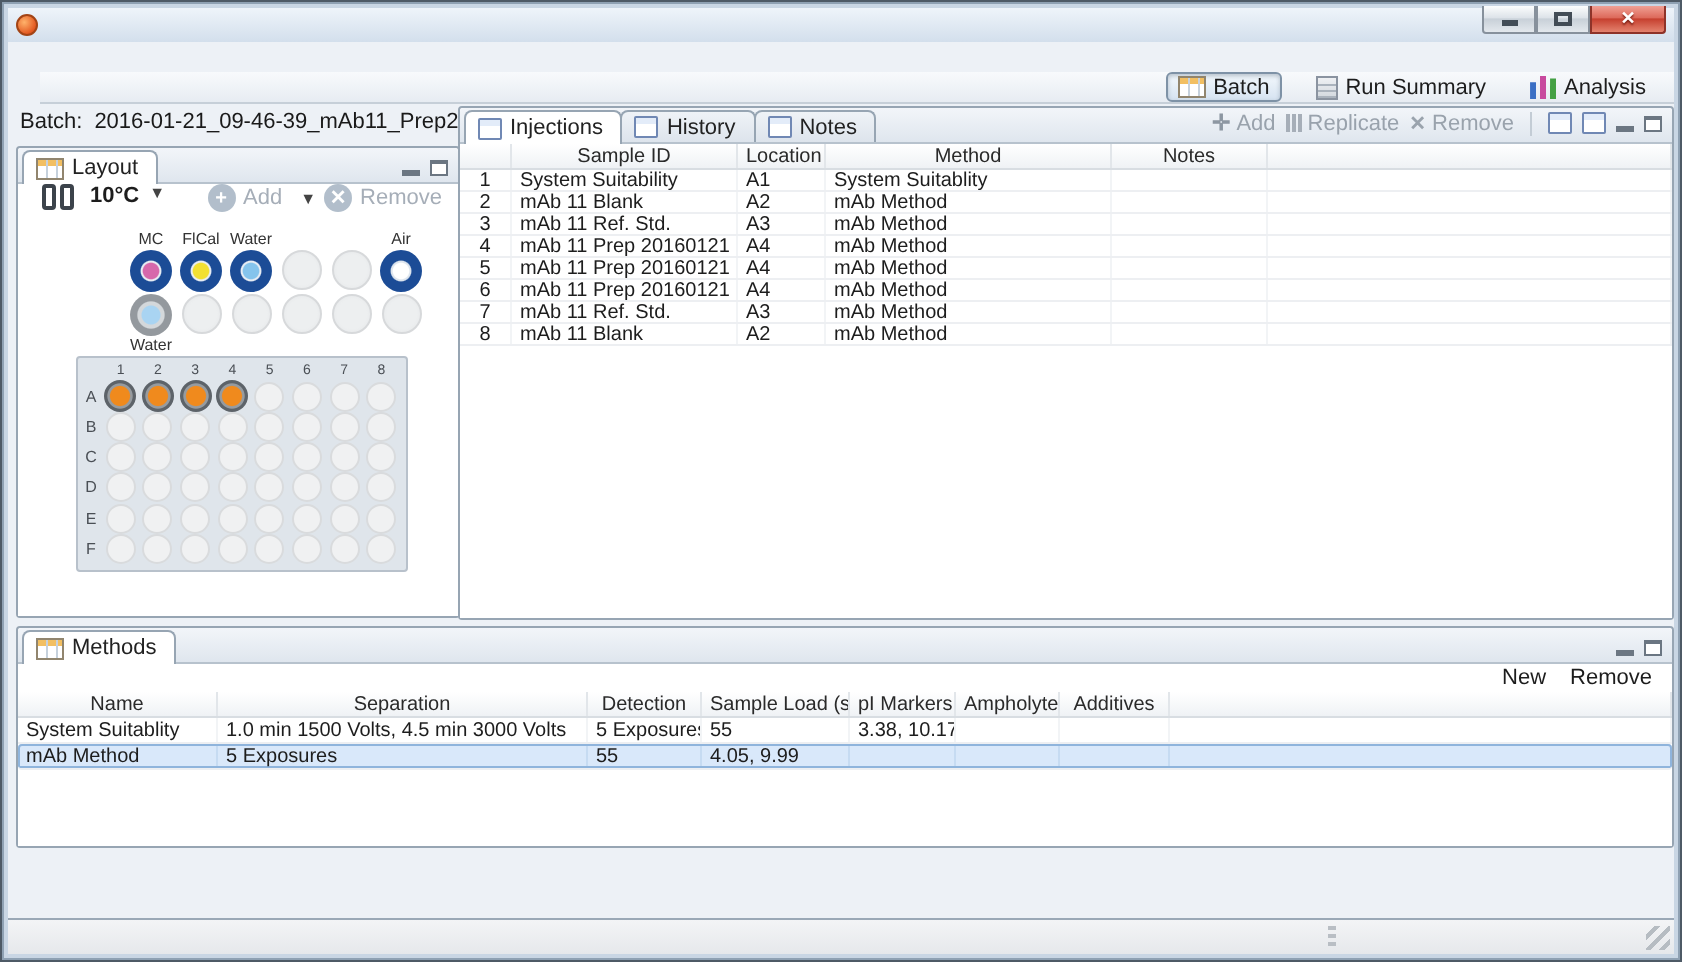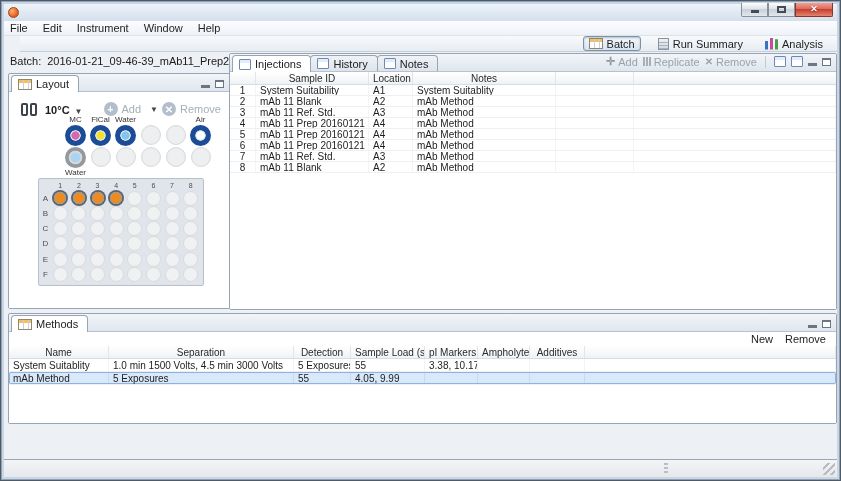--- a/index.html
+++ b/index.html
@@ -52,21 +52,21 @@
   .tab{display:flex;align-items:center;gap:4px;height:16px;padding:1px 9px 1px 6px;font-size:11px;color:#222;
     border:1px solid #97a5b3;border-bottom:none;border-radius:4px 4px 0 0;background:linear-gradient(#eff3f7,#dde4ec);
     margin-right:-1px;position:relative;}
   .tab.active{background:#fff;z-index:2;height:17px;margin-bottom:-1px;}
   .panel-btns{margin-left:auto;display:flex;align-items:center;gap:5px;padding:0 5px 3px 0;}
   .pb-min{width:9px;height:3px;background:#6b7682;margin-top:5px;}
   .pb-max{width:9px;height:8px;border:1px solid #6b7682;border-top:2px solid #6b7682;background:#fff;}
   .panel-body{position:absolute;left:0;right:0;top:18px;bottom:0;background:#fff;overflow:hidden;}
   
   .layout-panel{left:4px;top:21px;width:222px;height:236px;}
-  .layout-toolbar{position:absolute;left:0;right:0;top:0;height:24px;display:flex;align-items:flex-end;padding:0 8px 0 12px;}
+  .layout-toolbar{position:absolute;left:0;right:0;top:0;height:24px;display:flex;align-items:flex-start;padding:0 8px 0 12px;}
   .vial-pair-icon{width:16px;height:13px;display:flex;gap:2px;}
   .vial-pair-icon i{flex:1;border:2px solid #3c434b;border-radius:2px;background:#fff;}
   .temp{font-weight:bold;margin-left:8px;color:#1d1d1d;}
   .caret{font-size:8px;color:#444;margin-left:5px;}
   .lt-right{margin-left:auto;display:flex;align-items:center;gap:4px;color:#a6aeb8;}
   .circ{width:14px;height:14px;border-radius:50%;background:#9fafbf;color:#fff;font-size:10px;font-weight:bold;
     display:flex;align-items:center;justify-content:center;opacity:.8;}
   .reagents{position:absolute;left:54px;top:23px;width:152px;}
   .rlabel-row,.vrow{display:flex;}
   .rlabel{width:25px;text-align:center;font-size:8px;color:#333;height:9px;line-height:9px;}
@@ -134,27 +134,20 @@
         </span>
       <span class="wbtn">
           <i class="g-max"></i>
         </span>
       <span class="wbtn close">
           <span class="g-close">✕</span>
         </span>
     </span>
   </div>
 
-  <div class="menubar" id="menubar">
-      <span class="menu-item">File</span>
-      <span class="menu-item">Edit</span>
-      <span class="menu-item">Instrument</span>
-      <span class="menu-item">Window</span>
-      <span class="menu-item">Help</span>
-    </div>
 
   <div class="toolbar">
     <div id="view-switcher" style="display:flex;align-items:center;gap:12px;">
         <div class="vbtn active">
           <span class="vicon batch-table-icon"></span>
           <span>Batch</span>
         </div>
         <div class="vbtn">
           <span class="vicon run-summary-icon"></span>
           <span>Run Summary</span>
@@ -454,20 +447,21 @@
           <span class="i-btable"></span>
           <i class="pb-min"></i>
           <i class="pb-max"></i>
         </span>
       </div>
       <div class="panel-body">
         <div class="grid-header inj-cols" id="inj-header">
             <div class="cell c-num"></div>
             <div class="cell">Sample ID</div>
             <div class="cell">Location</div>
+            <div class="cell">Method</div>
             <div class="cell">Notes</div>
             <div class="cell"></div>
           </div>
         <div id="inj-rows">
             <div class="t-row inj-cols">
               <div class="cell c-num">1</div>
               <div class="cell">System Suitability</div>
               <div class="cell">A1</div>
               <div class="cell">System Suitablity</div>
               <div class="cell"></div>

